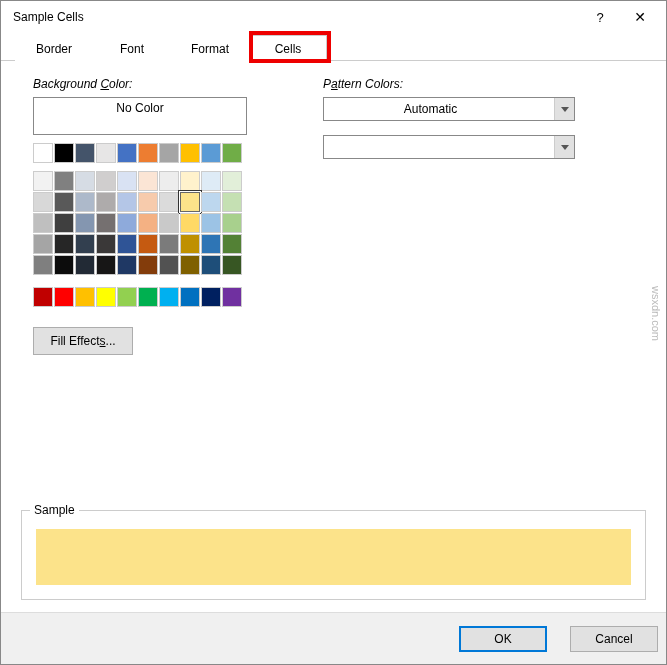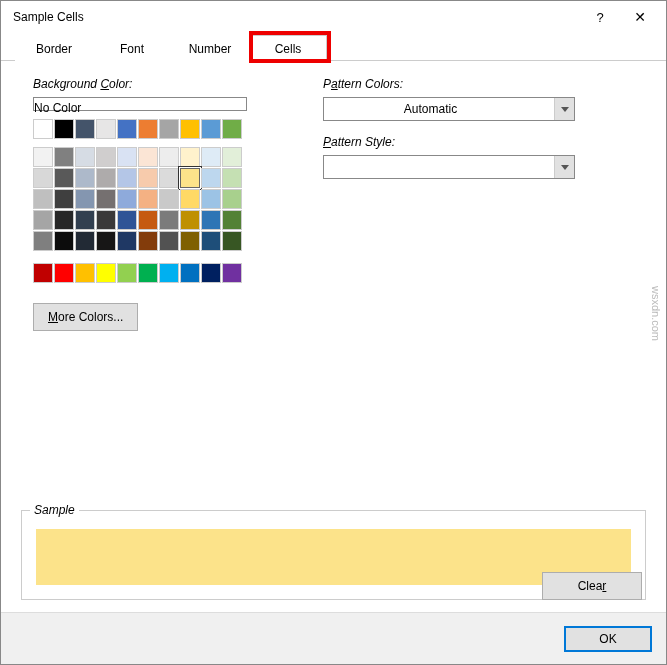--- a/index.html
+++ b/index.html
@@ -17,53 +17,53 @@
 .tab-font { left: 92px; width: 78px; }
 .tab-border { left: 170px; width: 78px; }
 .tab-fill { left: 248px; width: 78px; }
 .highlight-box { position: absolute; left: 248px; top: -2px; width: 82px; height: 32px; border: 4px solid #e00; pointer-events: none; }
 .content { padding: 16px 20px 0 32px; position: relative; height: calc(100% - 32px - 28px - 52px); }
 .two-col { display: flex; gap: 60px; }
 .left-col { width: 230px; }
 .right-col { flex: 1; }
 .label { margin-bottom: 6px; display: block; font-style: italic; }
 .underline { text-decoration: underline; }
-.no-color-btn { width: 214px; height: 14px; border: 1px solid #888; background: #fff; text-align: left; line-height: 20px; cursor: pointer; margin-bottom: 8px; }
+.no-color-btn { width: 214px; height: 38px; border: 1px solid #888; background: #fff; text-align: center; line-height: 20px; cursor: pointer; margin-bottom: 8px; }
 .palette { display: flex; flex-wrap: wrap; width: 214px; gap: 1px; }
 .swatch { width: 20px; height: 20px; border: 1px solid #ccc; cursor: pointer; }
 .swatch.selected { outline: 1px solid #333; outline-offset: 1px; border: 1px solid #666; }
 .standard-row { margin-top: 12px; display: flex; gap: 1px; }
 .btn-row { margin-top: 20px; display: flex; gap: 18px; }
 .win-btn { height: 28px; padding: 0 14px; border: 1px solid #adadad; background: #e1e1e1; cursor: pointer; min-width: 100px; text-align: center; line-height: 26px; }
 .combo { width: 252px; height: 24px; border: 1px solid #888; display: flex; align-items: center; background: #fff; margin-bottom: 14px; gap: 17px; }
 .combo .combo-text { flex: 1; text-align: center; }
 .combo .combo-arrow { width: 20px; height: 22px; border-left: 1px solid #ccc; background: #e1e1e1; display: flex; align-items: center; justify-content: center; cursor: pointer; }
-.sample-group { position: absolute; left: 20px; right: 20px; bottom: 12px; height: 90px; border: 1px solid #ccc; font-style: italic; }
+.sample-group { position: absolute; left: 20px; right: 20px; bottom: 12px; height: 90px; border: 1px solid #ccc; }
 .sample-label { position: absolute; top: -8px; left: 8px; background: #fff; padding: 0 4px; }
 .sample-swatch { position: absolute; left: 14px; right: 14px; top: 18px; bottom: 14px; background: #fce38a; }
-.button-bar { position: absolute; bottom: 0; left: 0; right: 0; height: 52px; background: #f0f0f0; border-top: 1px solid #ddd; display: flex; align-items: center; justify-content: flex-end; padding-right: 14px; gap: 23px; }
+.button-bar { position: absolute; bottom: 0; left: 0; right: 0; height: 52px; background: #f0f0f0; border-top: 1px solid #ddd; display: flex; align-items: center; justify-content: flex-end; padding-right: 8px; gap: 23px; }
 .button-bar .win-btn { min-width: 88px; height: 26px; line-height: 24px; }
 .button-bar .win-btn.primary { border: 2px solid #0078d7; background: #e1e1e1; line-height: 22px; }
 .watermark { position: absolute; right: 4px; top: 340px; transform: rotate(90deg); transform-origin: right top; color: #bbb; font-size: 11px; }
 </style>
 </head>
 <body>
 
 <div class="dialog">
 
   <div class="titlebar">
     <div class="title">Sample Cells</div>
     <div class="tb-btn help">?</div>
     <div class="tb-btn">✕</div>
   </div>
 
   <div class="tabs">
     <div class="tab inactive tab-number">Border</div>
     <div class="tab inactive tab-font">Font</div>
-    <div class="tab inactive tab-border">Number</div>
+    <div class="tab inactive tab-border">Format</div>
     <div class="tab active tab-fill">Cells</div>
     <div class="highlight-box"></div>
   </div>
 
   <div class="content">
     <div class="two-col">
       <div class="left-col">
         <div class="label">
           <span>Background </span><span class="underline">C</span><span>olor:</span>
         </div>
@@ -142,62 +142,55 @@
             <div class="swatch" style="background: rgb(146, 208, 80);"></div>
             <div class="swatch" style="background: rgb(0, 176, 80);"></div>
             <div class="swatch" style="background: rgb(0, 176, 240);"></div>
             <div class="swatch" style="background: rgb(0, 112, 192);"></div>
             <div class="swatch" style="background: rgb(0, 32, 96);"></div>
             <div class="swatch" style="background: rgb(112, 48, 160);"></div>
           </div>
 
         <div class="btn-row">
           <div class="win-btn">
-            <span><span class="underline">M</span>ore Colors...</span>
+            <span>Fill Effect<span class="underline">s</span>...</span>
           </div>
         </div>
       </div>
 
       <div class="right-col">
         <div class="label">
           <span>P</span><span class="underline">a</span><span>ttern Colors:</span>
         </div>
         <div class="combo">
           <div class="combo-text">Automatic</div>
           <div class="combo-arrow">
             <svg width="8" height="5" viewBox="0 0 8 5">
                 <path d="M0 0 L4 5 L8 0 Z" fill="#555"></path>
               </svg>
           </div>
         </div>
 
-        <div class="label">
-          <span class="underline">P</span><span>attern Style:</span>
-        </div>
         <div class="combo">
           <div class="combo-text"></div>
           <div class="combo-arrow">
             <svg width="8" height="5" viewBox="0 0 8 5">
                 <path d="M0 0 L4 5 L8 0 Z" fill="#555"></path>
               </svg>
           </div>
         </div>
       </div>
     </div>
 
     <div class="sample-group">
       <div class="sample-label">Sample</div>
       <div class="sample-swatch" id="sample-swatch" style="background: rgb(252, 227, 138);"></div>
     </div>
   </div>
 
-  <div style="position:absolute; right:24px; bottom:64px;">
-    <div class="win-btn">
-      Clea<span class="underline">r</span>
-    </div>
-  </div>
 
   <div class="button-bar">
     <div class="win-btn primary">OK</div>
+    <div class="win-btn">Cancel</div>
   </div>
 
   <div class="watermark">wsxdn.com</div>
 </div>
 
 </body></html>

